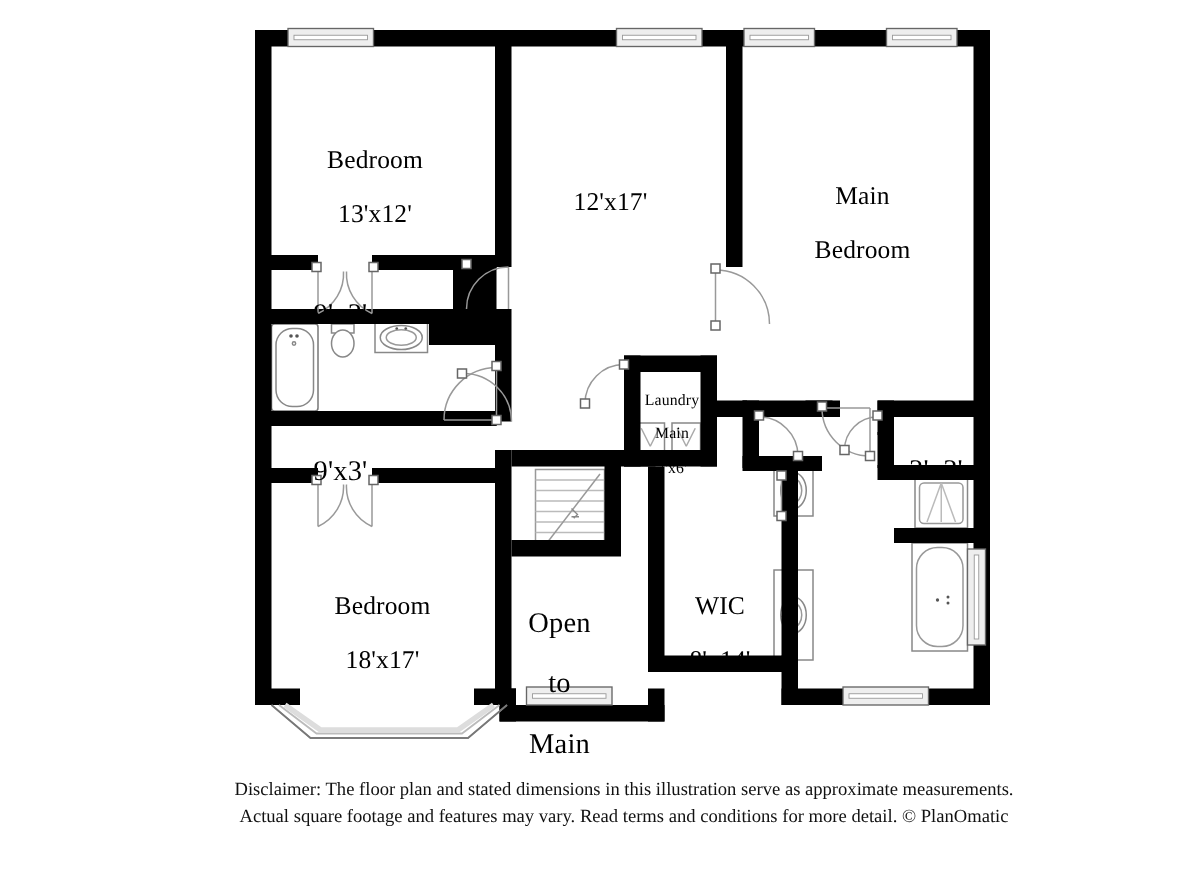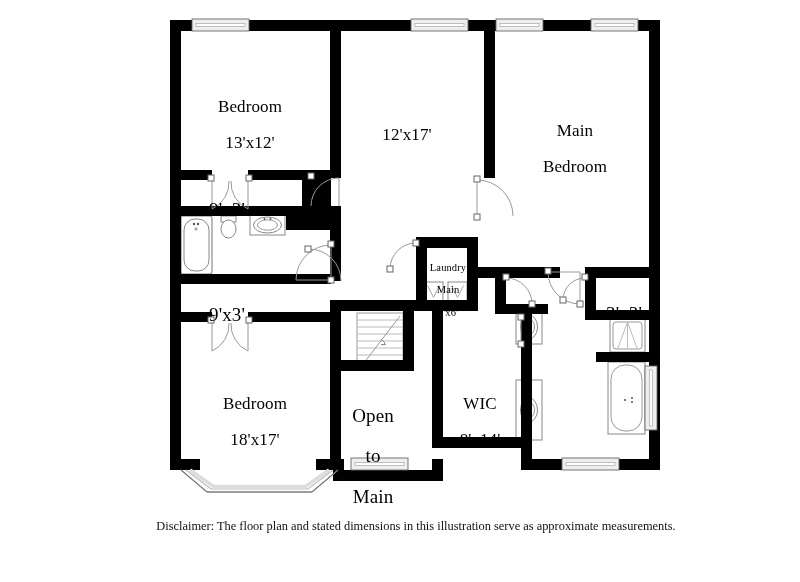--- a/index.html
+++ b/index.html
@@ -355,15 +355,16 @@
     <span class="rl-name">Main</span>
   </div>
 
   <div class="room-label sz-lg" style="left:435px; top:377px; width:90px;">
     <span class="rl-name">WIC</span>
     <span class="rl-dim">8'x14'</span>
   </div>
 
   <div id="disclaimer">
     <span>Disclaimer: The floor plan and stated dimensions in this illustration serve as approximate measurements.</span>
+    <span>Actual square footage and features may vary. Read terms and conditions for more detail. © PlanOmatic</span>
   </div>
 
 </div>
 
 </body></html>

